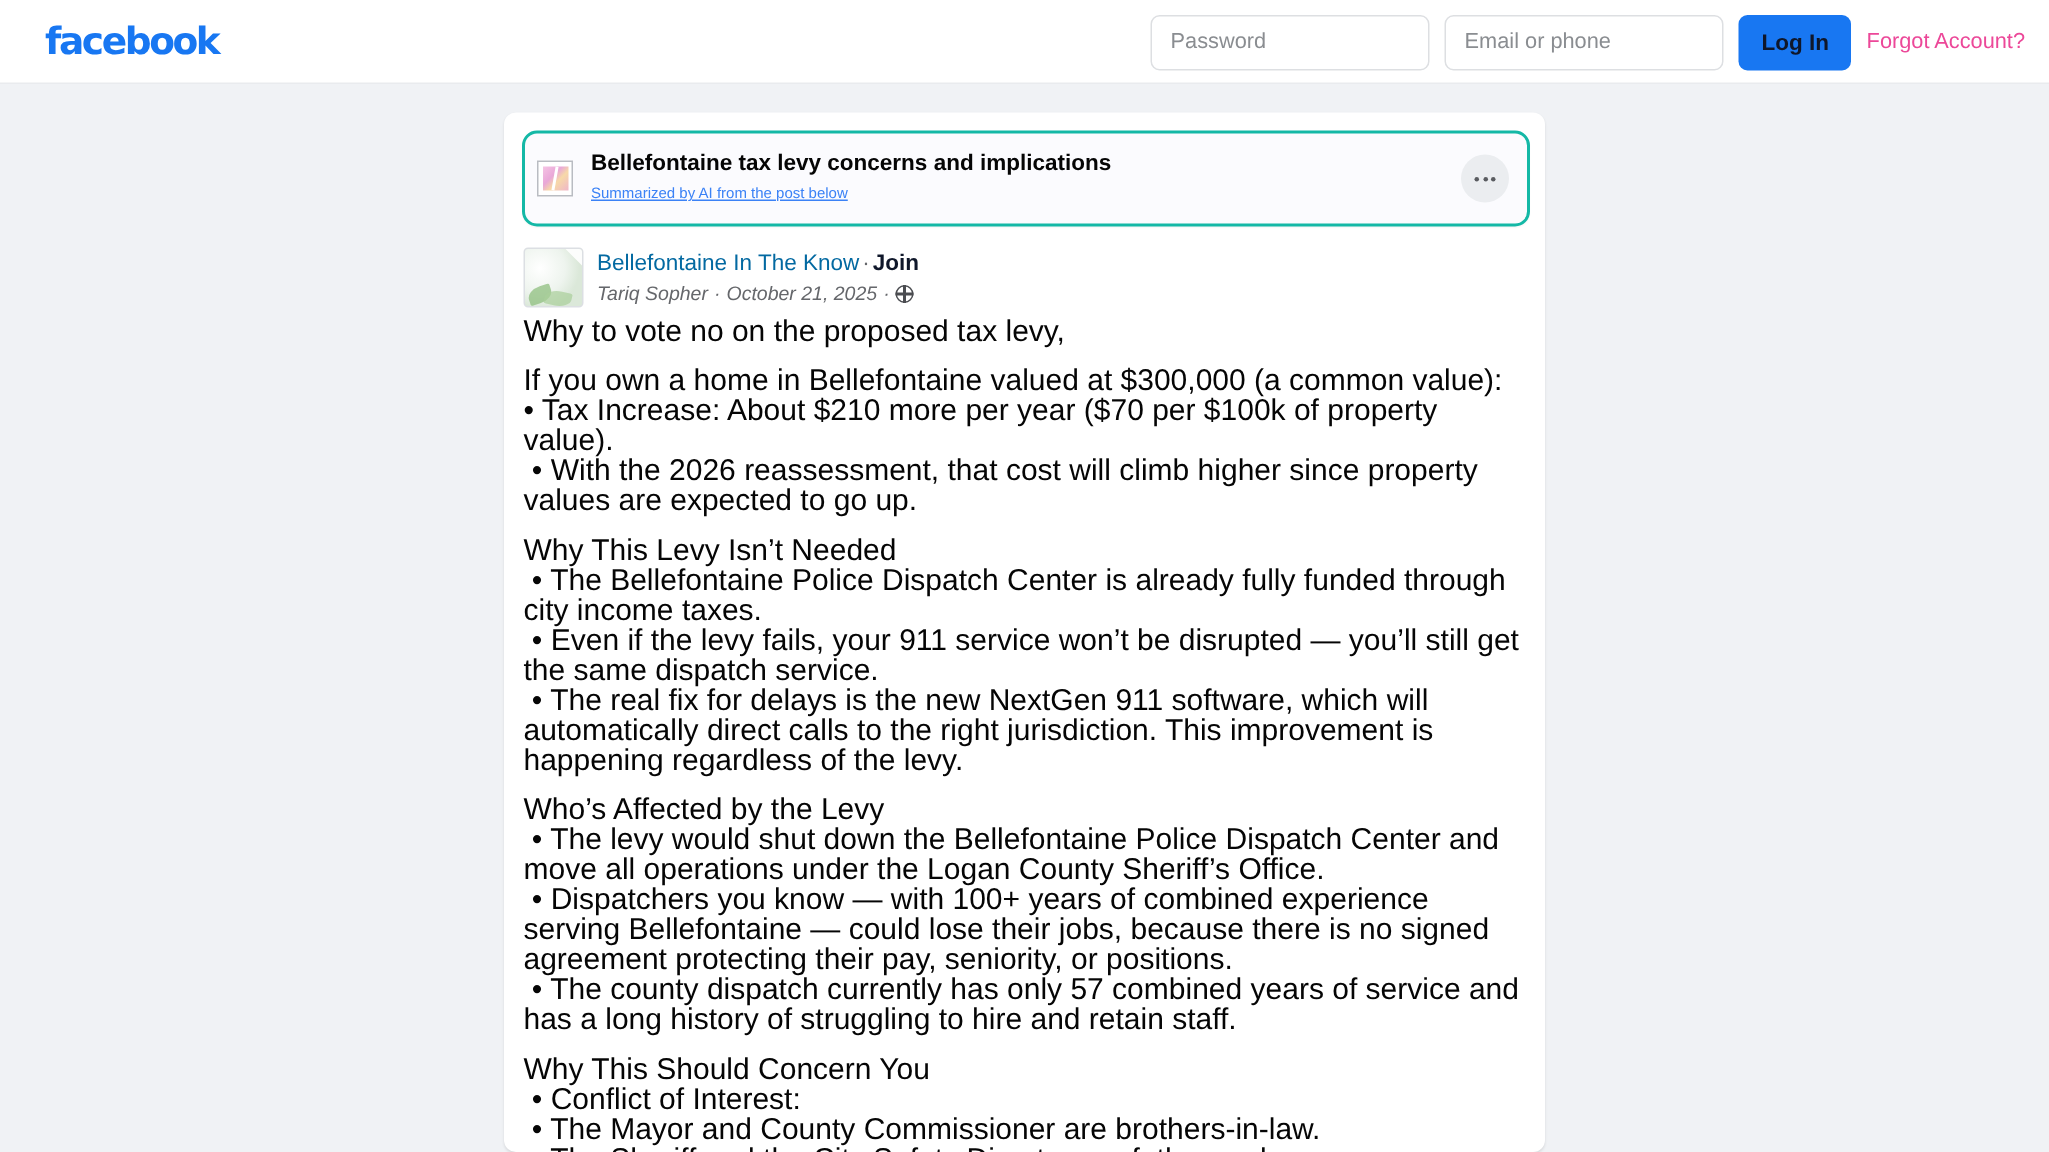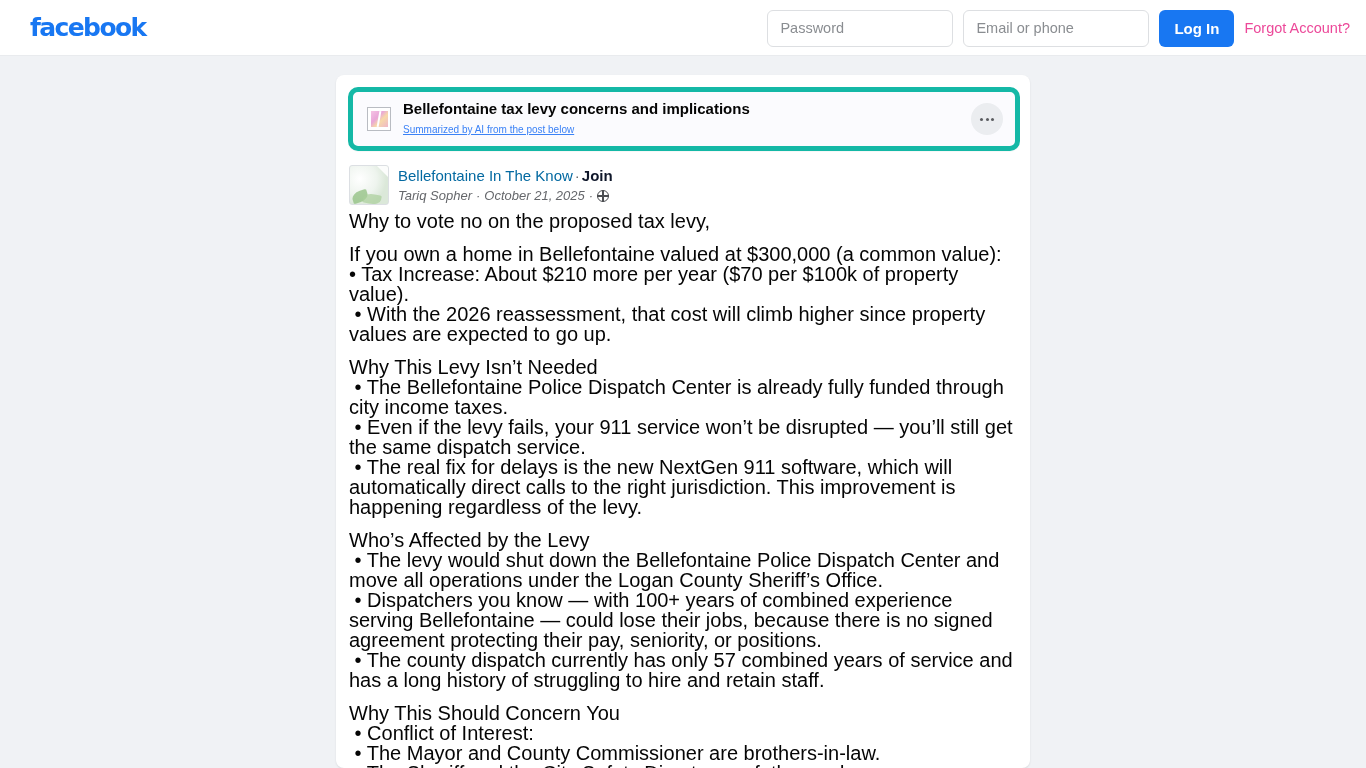--- a/index.html
+++ b/index.html
@@ -55,21 +55,21 @@
     outline: none;
   }
   .login-input::placeholder { color: #8a8d91; }
   #email-field { width: 186px; }
   #password-field { width: 186px; }
   .login-button {
     height: 37px;
     min-width: 71px;
     padding: 0 15px;
     background: #1877f2;
-    color: #ffffff;
+    color: #0f172a;
     border: none;
     border-radius: 6px;
     font-size: 15px;
     font-weight: 700;
     font-family: "Liberation Sans", sans-serif;
     cursor: pointer;
   }
   .forgot-link {
     color: #ec4899;
     font-size: 14.5px;
@@ -94,26 +94,26 @@
     margin-top: 19px;
     box-shadow: 0 1px 2px rgba(0,0,0,0.10);
     padding: 0;
     overflow: hidden;
   }
 
   
   .ai-summary {
     margin: 12px 10px 0 12px;
     background: #fbfbfe;
-    border: 5px solid #14b8a6;
+    border: 2px solid #14b8a6;
     border-radius: 10px;
     height: 64px;
     display: flex;
     align-items: center;
-    padding: 0 12px 0 14px;
+    padding: 0 12px 0 8px;
     position: relative;
     box-shadow: 0 1px 1px rgba(0,0,0,0.03);
   }
   .broken-thumb {
     width: 24px;
     height: 24px;
     border: 1px solid #b9bcc2;
     background: #ffffff;
     position: relative;
     flex: 0 0 auto;

